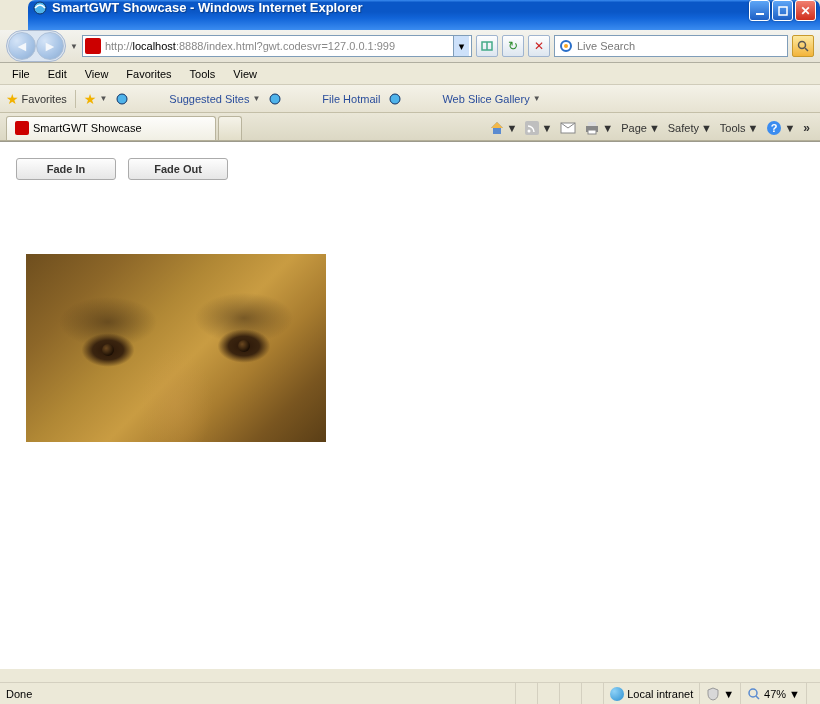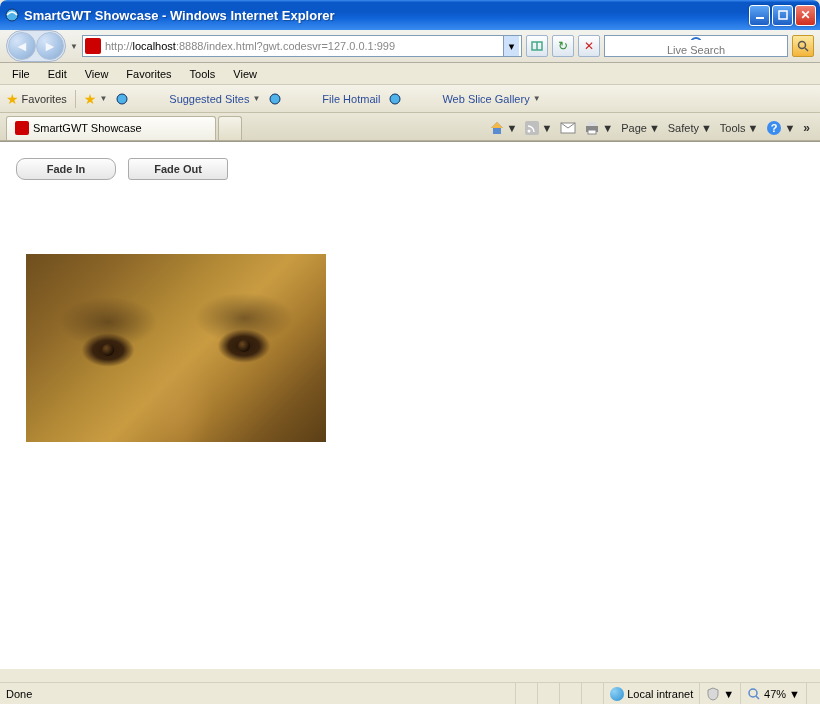--- a/index.html
+++ b/index.html
@@ -10,26 +10,27 @@
   width: 820px;
   height: 704px;
   overflow: hidden;
   display: flex;
   flex-direction: column;
 }
 .titlebar {
   height: 30px;
   background: linear-gradient(to bottom, #3b8cf0 0%, #0a57c7 8%, #0a57c7 40%, #1164d8 60%, #3b8cf0 100%);
   display: flex;
-  align-items: center;
+  align-items: flex-start;
   padding: 0 4px;
   color: white;
   font-weight: bold;
   font-size: 13px;
   border-radius: 7px 7px 0 0;
+  margin-left: 28px;
 }
 .titlebar .ie-icon {
   width: 16px; height: 16px; margin-right: 4px;
   display: inline-flex; align-items: center; justify-content: center;
 }
 .titlebar .title-text { flex: 1; text-shadow: 1px 1px 1px rgba(0,0,0,0.3); }
 .winbtns { display: flex; gap: 2px; }
 .winbtn {
   width: 21px; height: 21px;
   border: 1px solid #fff;
@@ -62,22 +63,22 @@
 }
 .urlbar .red-icon { width: 16px; height: 16px; background: #c00; margin-right: 4px; border-radius: 2px; }
 .urlbar .urltext { flex: 1; white-space: nowrap; overflow: hidden; }
 .urlbar .dd { width: 16px; text-align: center; background: #cde1fa; border-left: 1px solid #7f9db9; height: 100%; line-height: 20px; }
 .tb-btn {
   width: 22px; height: 22px; border: 1px solid #9fb4cf; background: linear-gradient(#fefefe,#dde6f0);
   display: flex; align-items: center; justify-content: center; font-size: 12px; color: #444;
   border-radius: 2px;
 }
 .searchbar {
-  width: 184px; height: 22px; border: 1px solid #7f9db9; background: white;
-  display: flex; align-items: center; padding: 0 4px; font-size: 11px; color: #777; gap: 4px; flex-direction: column;
+  width: 234px; height: 22px; border: 1px solid #7f9db9; background: white;
+  display: flex; align-items: center; padding: 0 4px; font-size: 11px; color: #777; gap: 4px;
 }
 .search-go {
   width: 22px; height: 22px; background: linear-gradient(#fde9a0,#f3b43b);
   border: 1px solid #c89a2e; border-radius: 2px;
   display: flex; align-items: center; justify-content: center; color: #555;
 }
 
 .menubar {
   height: 22px; background: #ece9d8; border-bottom: 1px solid #d0ccba;
   display: flex; align-items: center; padding: 0 4px; gap: 2px;
@@ -124,21 +125,21 @@
   position: relative; overflow: hidden;
 }
 .app-btn {
   position: absolute;
   width: 100px; height: 22px;
   background: linear-gradient(#fdfdfd,#e6e6e6);
   border: 1px solid #ababab; border-radius: 3px;
   font: bold 11px Arial; color: #333;
   display: flex; align-items: center; justify-content: center;
 }
-.app-btn.fadein { left: 16px; top: 16px; border-radius: 9px; }
+.app-btn.fadein { left: 16px; top: 16px; }
 .app-btn.fadeout { left: 128px; top: 16px; }
 
 .monalisa {
   position: absolute; left: 26px; top: 112px;
   width: 300px; height: 188px;
   background:
     radial-gradient(ellipse 44px 28px at 82px 96px, #2a1608 0%, #3a240f 35%, rgba(0,0,0,0) 60%),
     radial-gradient(ellipse 44px 28px at 218px 92px, #2a1608 0%, #3a240f 35%, rgba(0,0,0,0) 60%),
     radial-gradient(ellipse 70px 36px at 82px 68px, rgba(60,40,18,0.55) 0%, rgba(0,0,0,0) 70%),
     radial-gradient(ellipse 70px 36px at 218px 64px, rgba(60,40,18,0.55) 0%, rgba(0,0,0,0) 70%),

